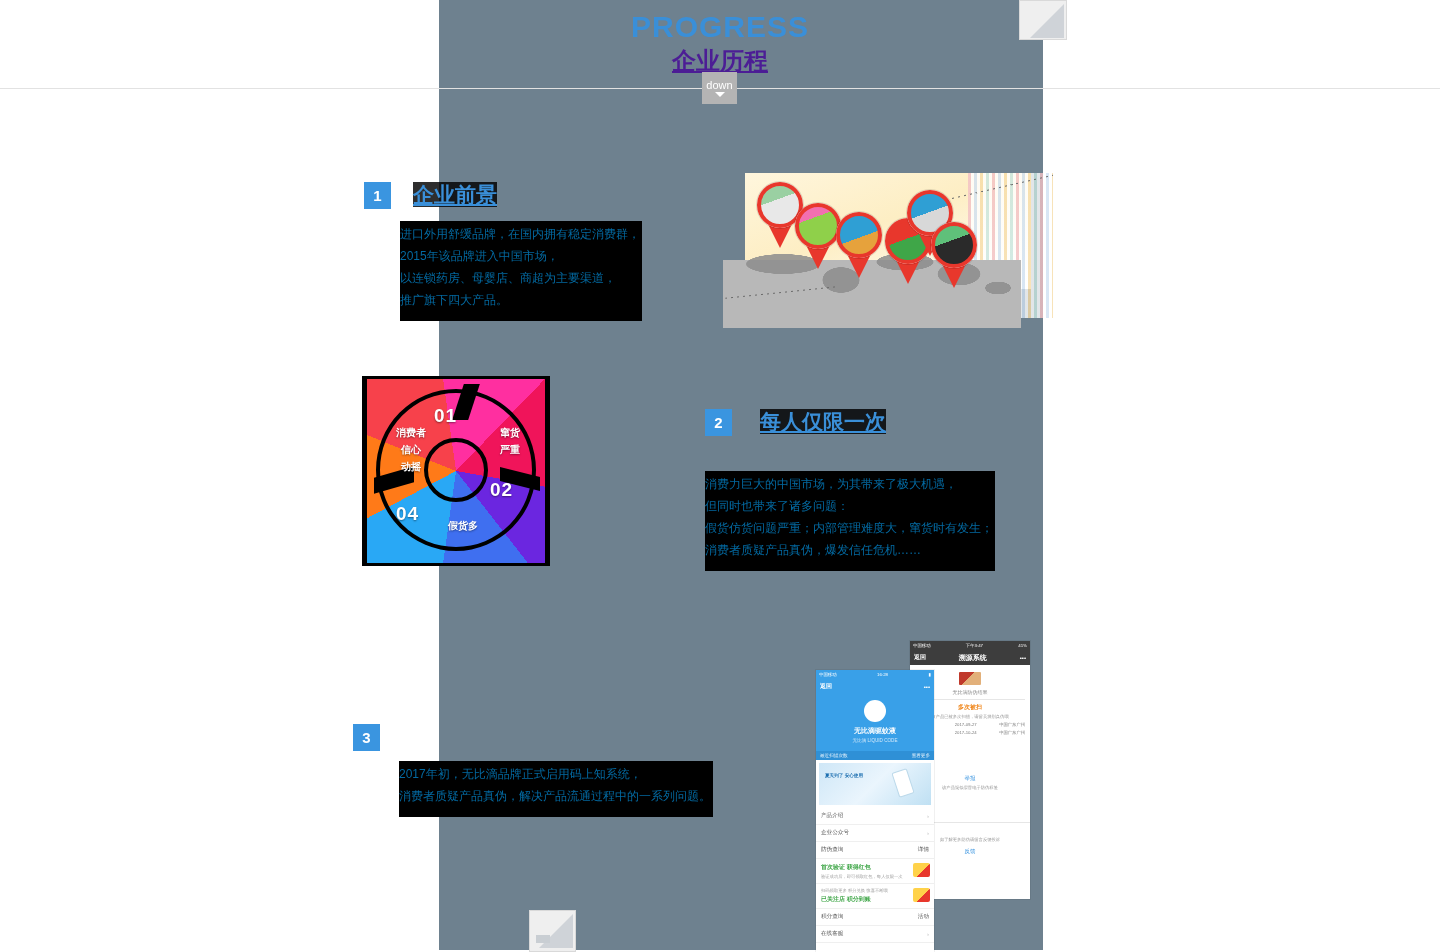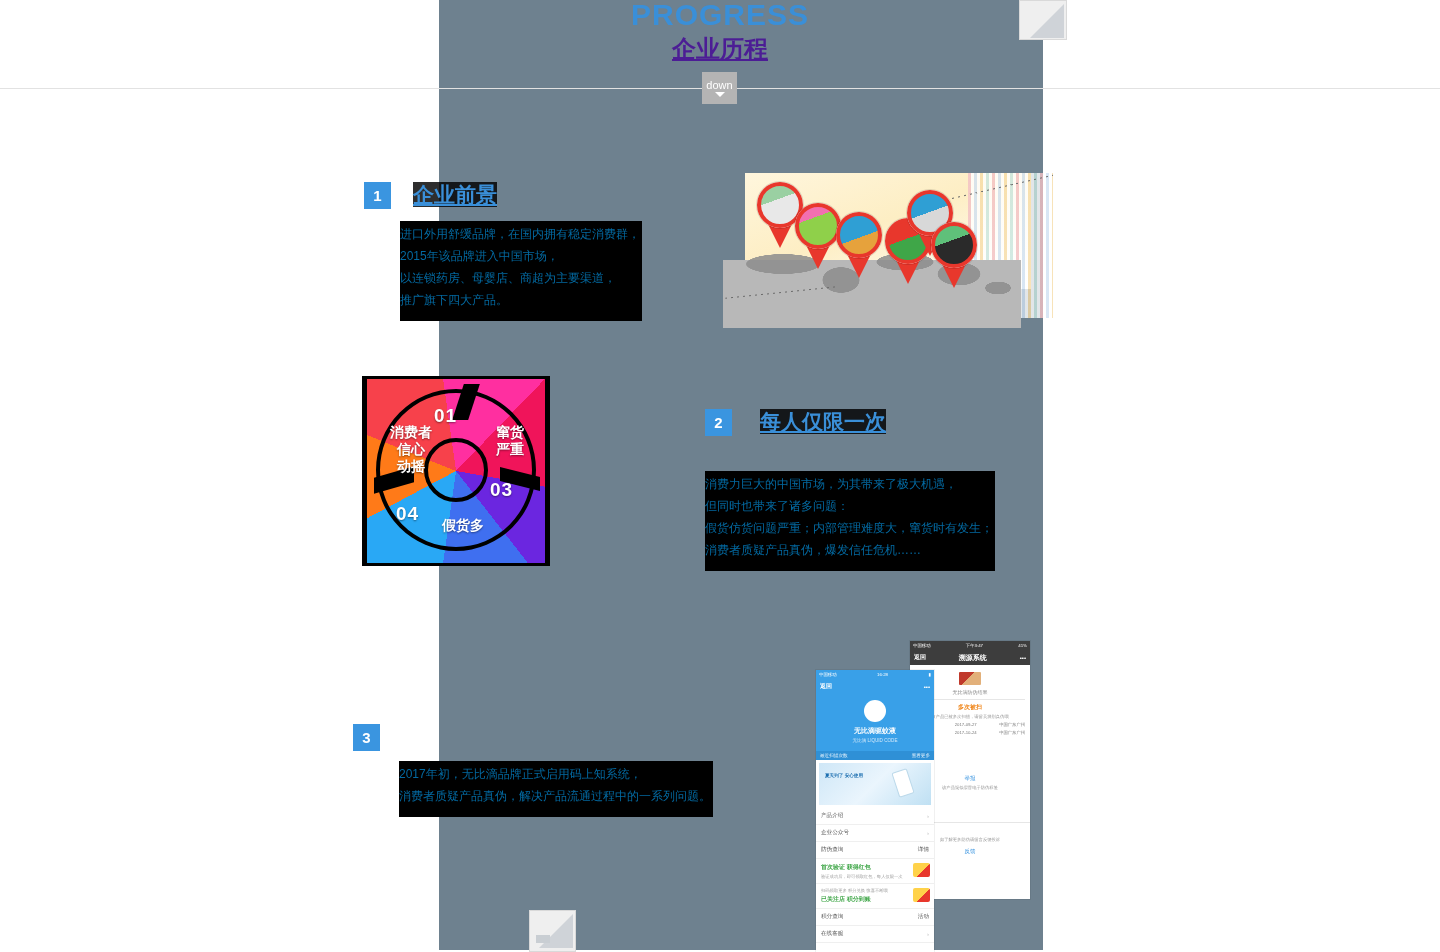--- a/index.html
+++ b/index.html
@@ -23,21 +23,21 @@
     background: #6e818f;
   }
 
   
   .header {
     position: absolute; left: 0; top: 0; width: 1440px; height: 62px;
     text-align: center; z-index: 6; pointer-events: none;
   }
   .header-en {
     font-size: 30px; font-weight: bold; color: #3a8fd8;
-    letter-spacing: 1px; line-height: 30px; padding-top: 0px;
+    letter-spacing: 1px; line-height: 30px; padding-top: 12px;
   }
   .header-cn {
     font-size: 24px; font-weight: bold; color: #4c1d95;
     line-height: 30px; text-decoration: underline;
     text-underline-offset: 2px; margin-top: 4px;
   }
 
   
   .hrule {
     position: absolute; left: 0; top: 88px; width: 1440px; height: 1px;
@@ -209,21 +209,21 @@
   .ring-inner {
     position: absolute; left: 62px; top: 62px;
     width: 64px; height: 64px; border-radius: 50%;
     border: 4px solid #000000;
   }
   .notch {
     position: absolute; background: #000000;
   }
   .lbl { position: absolute; color: #ffffff; font-weight: bold; text-shadow: 0 1px 2px rgba(0,0,0,.45); }
   .lbl-num { font-size: 19px; letter-spacing: 1px; }
-  .lbl-txt { font-size: 14px; line-height: 17px; text-align: center; }
+  .lbl-txt { font-size: 10px; line-height: 17px; text-align: center; }
 
   #n01 { left: 72px; top: 29px; }
   #t01 { left: 10px; top: 48px; width: 78px; }
   #n02 { left: 128px; top: 103px; }
   #t02 { left: 120px; top: 48px; width: 56px; }
   #n03 { left: 34px; top: 127px; }
   #t03 { left: 66px; top: 141px; width: 70px; }
 
   
   .phone {
@@ -387,21 +387,21 @@
     <div class="ring-outline"></div>
     <div class="ring-inner"></div>
     <div class="notch" style="left:96px; top:8px; width:16px; height:36px; transform:skewX(-18deg);"></div>
     <div class="notch" style="left:138px; top:96px; width:40px; height:14px; transform:skewY(14deg);"></div>
     <div class="notch" style="left:12px; top:96px; width:40px; height:16px; transform:skewY(-16deg);"></div>
 
     <div class="lbl lbl-num" id="n01">01</div>
     <div class="lbl lbl-txt" id="t01" style="white-space:pre-line">消费者
 信心
 动摇</div>
-    <div class="lbl lbl-num" id="n02">03</div>
+    <div class="lbl lbl-num" id="n02">02</div>
     <div class="lbl lbl-txt" id="t02" style="white-space:pre-line">窜货
 严重</div>
     <div class="lbl lbl-num" id="n03">04</div>
     <div class="lbl lbl-txt" id="t03" style="white-space:pre-line">假货多</div>
   </div>
 
   <div class="section" id="sec2">
     <div class="sec-head">
       <span class="badge">2</span>
       <span class="sec-title">每人仅限一次</span>

